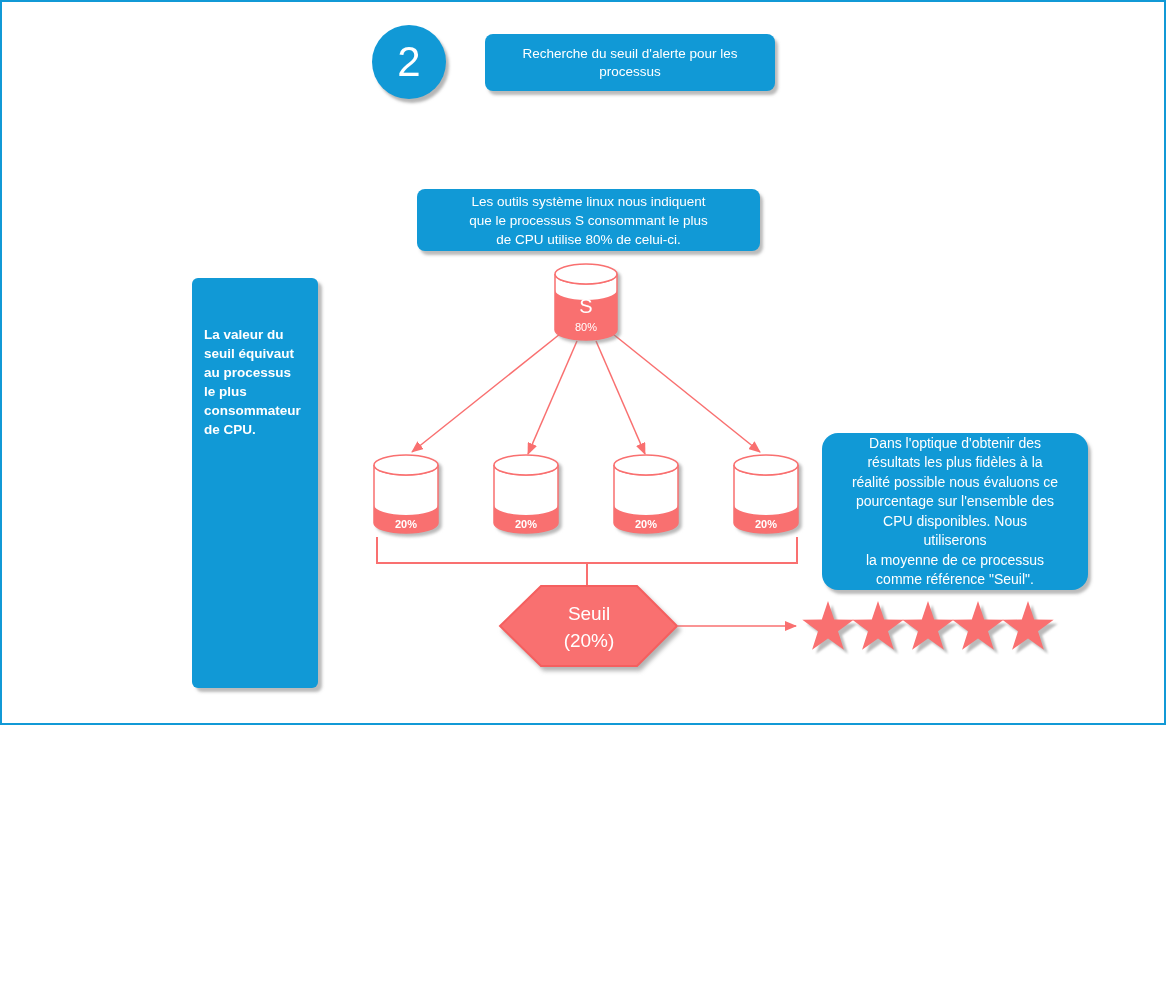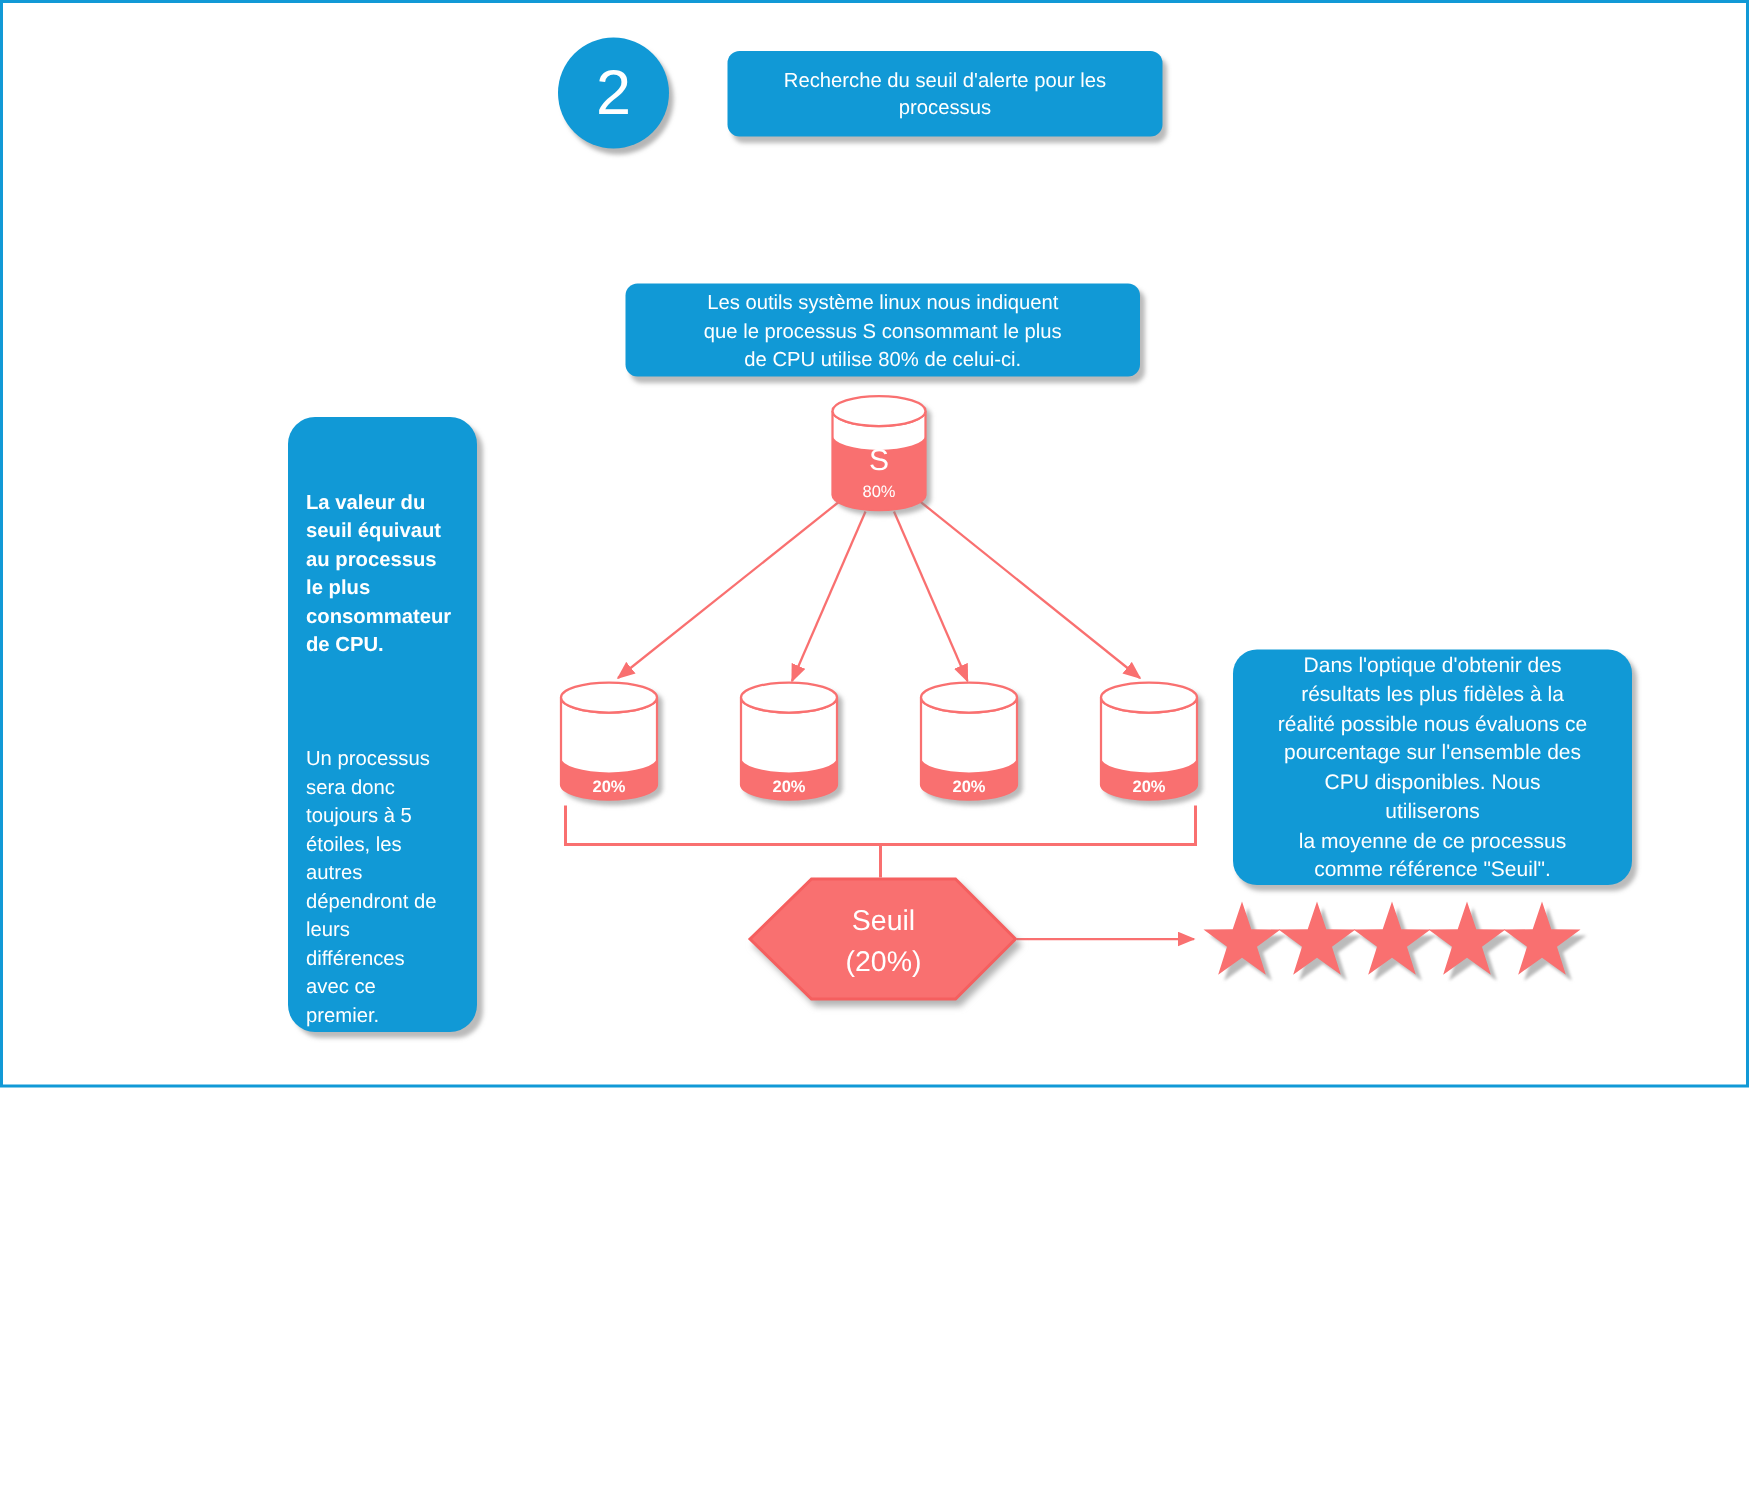--- a/index.html
+++ b/index.html
@@ -22,21 +22,21 @@
   .blue-box{
     position:absolute;background:var(--blue);color:#fff;
     box-shadow:3px 4px 3px rgba(120,120,120,.5);
     display:flex;align-items:center;justify-content:center;
     text-align:center;white-space:pre-line;
   }
   .title-box{left:485px;top:34px;width:290px;height:57px;border-radius:8px;font-size:13.5px;line-height:18px;}
   .note-box{left:417px;top:189px;width:343px;height:62px;border-radius:8px;font-size:13.5px;line-height:19px;justify-content:center;}
   .right-panel{left:822px;top:433px;width:266px;height:157px;border-radius:16px;font-size:14px;line-height:19.5px;padding:8px 28px;}
   .left-panel{
-    position:absolute;left:192px;top:278px;width:126px;height:410px;border-radius:18px;
+    position:absolute;left:192px;top:278px;width:126px;height:410px;border-radius:6px;
     background:var(--blue);color:#fff;box-shadow:4px 4px 3px rgba(120,120,120,.5);
     padding:28px 12px 12px 12px;font-size:13.5px;line-height:19px;text-align:left;white-space:pre-line;
   }
   .left-panel .p1{font-weight:bold;margin-bottom:38px;}
 
   .cyl-outline{fill:#fff;stroke:var(--salmon);stroke-width:1.5;}
   .cyl-liquid{fill:var(--salmon);}
   .cyl-group{filter:drop-shadow(3px 3px 1.5px rgba(130,130,130,.55));}
   .cyl-label{fill:#fff;font-family:"Liberation Sans",sans-serif;text-anchor:middle;}
   .flow-line{stroke:var(--salmon);stroke-width:1.5;fill:none;}
@@ -66,30 +66,20 @@
 de CPU utilise 80% de celui-ci.</span>
   </div>
 
   <div class="left-panel">
     <div class="p1">La valeur du
 seuil équivaut
 au processus
 le plus
 consommateur
 de CPU.</div>
-    <div class="p2">Un processus
-sera donc
-toujours à 5
-étoiles, les
-autres
-dépendront de
-leurs
-différences
-avec ce
-premier.</div>
   </div>
 
   <div class="blue-box right-panel">
     <span>Dans l'optique d'obtenir des
 résultats les plus fidèles à la
 réalité possible nous évaluons ce
 pourcentage sur l'ensemble des
 CPU disponibles. Nous utiliserons
 la moyenne de ce processus
 comme référence "Seuil".</span>

